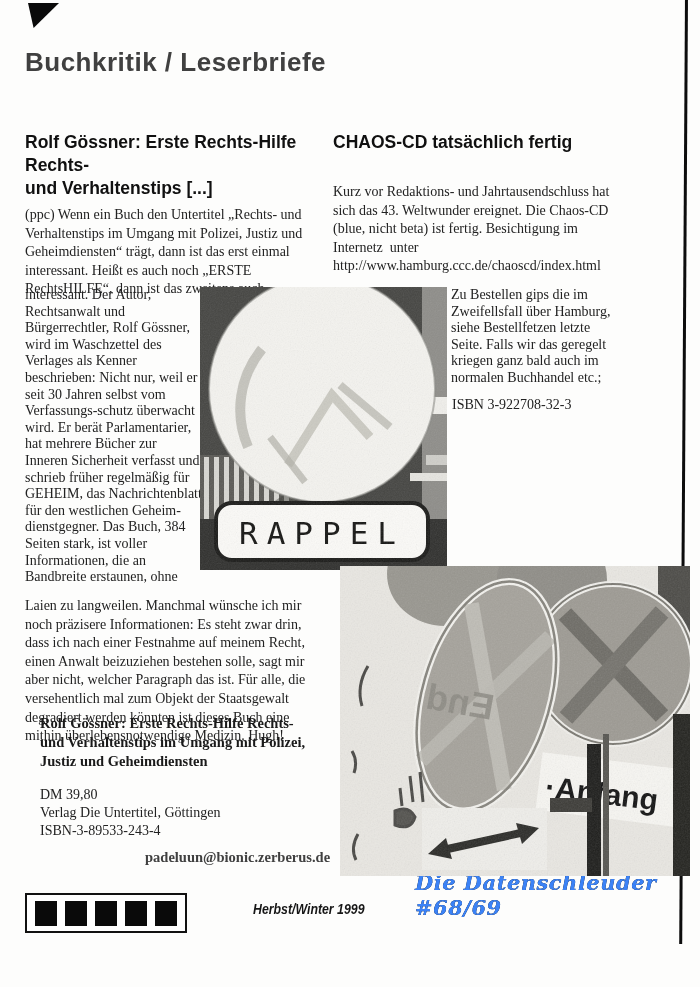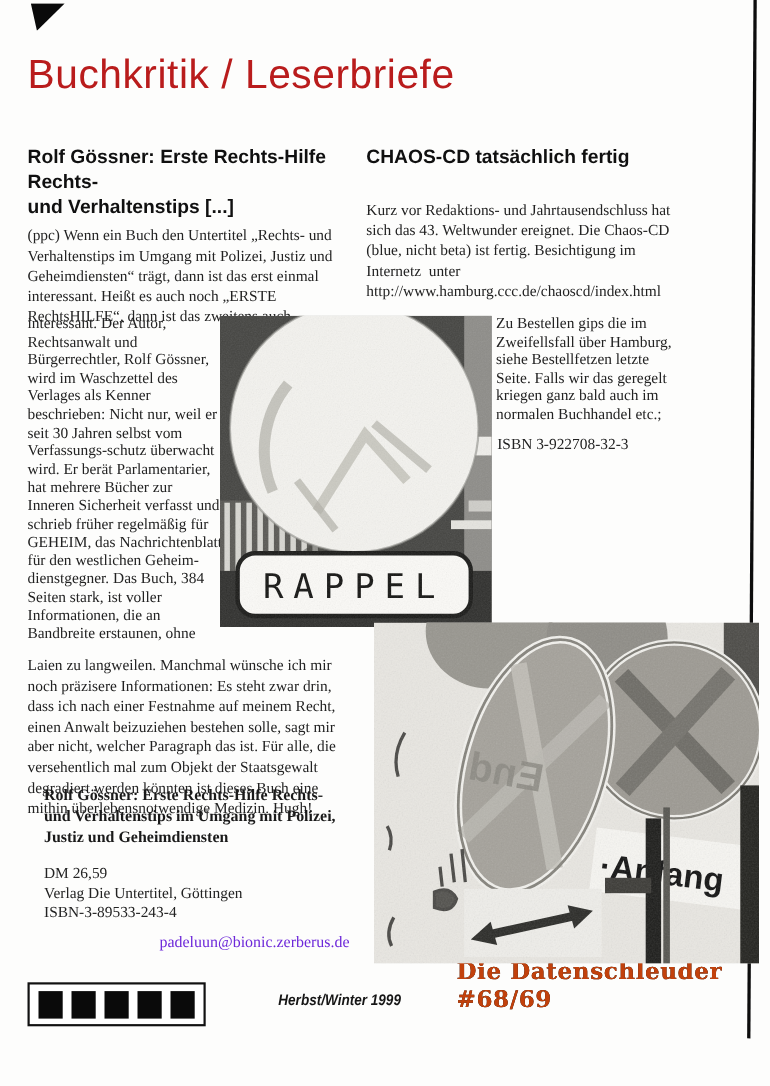--- a/index.html
+++ b/index.html
@@ -13,50 +13,50 @@
     left:28px;top:3px;width:31px;height:25px;background:#0a0a0a;
     clip-path:polygon(0 0,100% 0,18% 100%);
   }
   
   .edge-line{
     left:685px;top:-4px;width:2.6px;height:948px;background:#0d0d0d;
     transform:rotate(0.35deg);transform-origin:top center;z-index:1;
   }
   .page-title{
     left:25px;top:47px;width:420px;
-    font-family:"Liberation Sans", sans-serif;font-weight:normal;
-    font-size:37px;letter-spacing:.5px;color:#b91c1c;
+    font-family:"Liberation Sans", sans-serif;font-weight:bold;
+    font-size:26px;letter-spacing:.5px;color:#404040;
   }
   .col-heading{
     font-family:"Liberation Sans", sans-serif;font-weight:bold;
     font-size:17.5px;line-height:23px;color:#101010;white-space:pre-line;
   }
   .body-text{
     font-size:14px;line-height:18.6px;white-space:pre;color:#222;
   }
   .body-text.narrow{line-height:16.6px;}
   .book-info{
     font-weight:bold;font-size:14.5px;line-height:19px;white-space:pre;color:#1a1a1a;
   }
-  .email{font-weight:normal;font-size:14.5px;color:#6d28d9;}
+  .email{font-weight:bold;font-size:14.5px;color:#404040;}
   
   .film-box{
     left:25px;top:893px;width:162px;height:40px;border:2.5px solid #111;
     display:flex;align-items:center;justify-content:space-between;
     padding:0 8px;background:#fff;box-sizing:border-box;
   }
   .film-box .sq{width:22px;height:25px;background:#0a0a0a;}
   .season{
     left:253px;top:901px;font-family:"Liberation Sans", sans-serif;
     font-style:italic;font-weight:bold;font-size:14px;color:#161616;
     transform:scaleX(.88);transform-origin:left center;letter-spacing:0;
   }
   .magazine{
     left:415px;top:870px;font-family:"DejaVu Serif", serif;
-    font-weight:bold;font-size:21px;color:#c2410c;
+    font-weight:bold;font-style:italic;font-size:21px;color:#3b82f6;
     letter-spacing:.5px;text-shadow:0 0 .6px #000;
   }
   .photo{z-index:2;}
   svg text{user-select:none;}
 </style>
 </head>
 <body>
 
 <div class="abs corner-mark"></div>
 <div class="abs edge-line"></div>
@@ -97,21 +97,21 @@
 einen Anwalt beizuziehen bestehen solle, sagt mir
 aber nicht, welcher Paragraph das ist. Für alle, die
 versehentlich mal zum Objekt der Staatsgewalt
 degradiert werden könnten ist dieses Buch eine
 mithin überlebensnotwendige Medizin. Hugh!</div>
 
 <div class="abs book-info" style="left:40px;top:714px;">Rolf Gössner: Erste Rechts-Hilfe Rechts-
 und Verhaltenstips im Umgang mit Polizei,
 Justiz und Geheimdiensten</div>
 
-<div class="abs body-text" style="left:40px;top:786px;">DM 26,59</div>
+<div class="abs body-text" style="left:40px;top:786px;">DM 39,80</div>
 <div class="abs body-text" style="left:40px;top:804px;">Verlag Die Untertitel, Göttingen</div>
 <div class="abs body-text" style="left:40px;top:822px;">ISBN-3-89533-243-4</div>
 
 <div class="abs email" style="left:145px;top:849px;">padeluun@bionic.zerberus.de</div>
 
 <div class="abs col-heading" style="left:333px;top:131px;width:330px;">CHAOS-CD tatsächlich fertig</div>
 
 <div class="abs body-text" style="left:333px;top:183px;">Kurz vor Redaktions- und Jahrtausendschluss hat
 sich das 43. Weltwunder ereignet. Die Chaos-CD
 (blue, nicht beta) ist fertig. Besichtigung im

